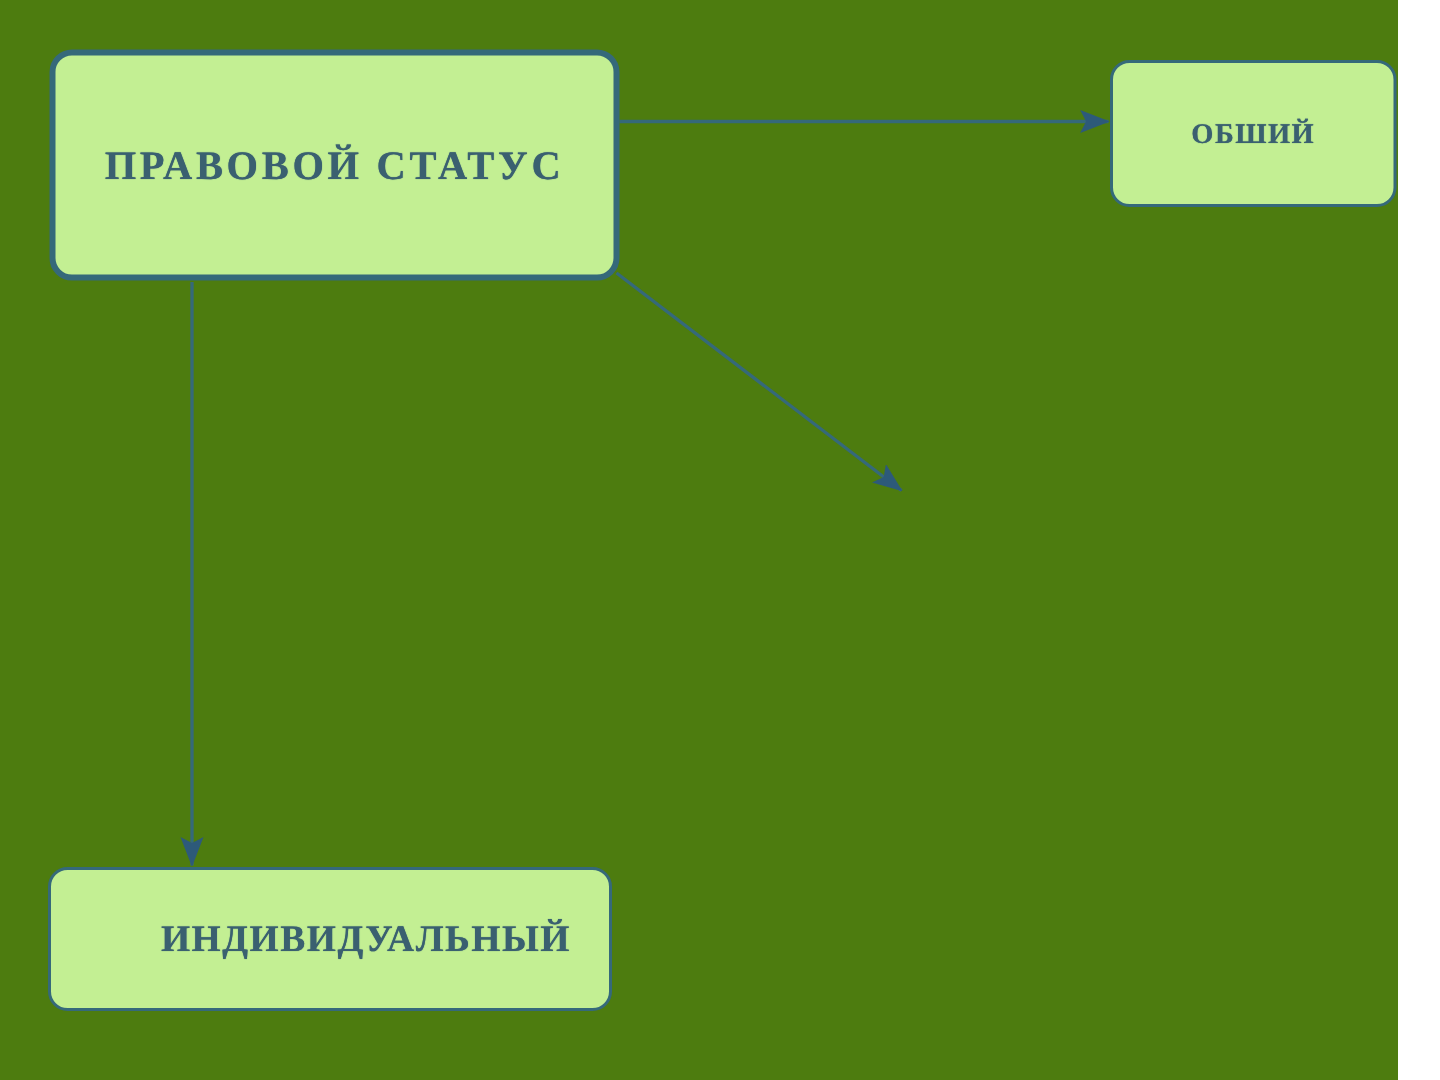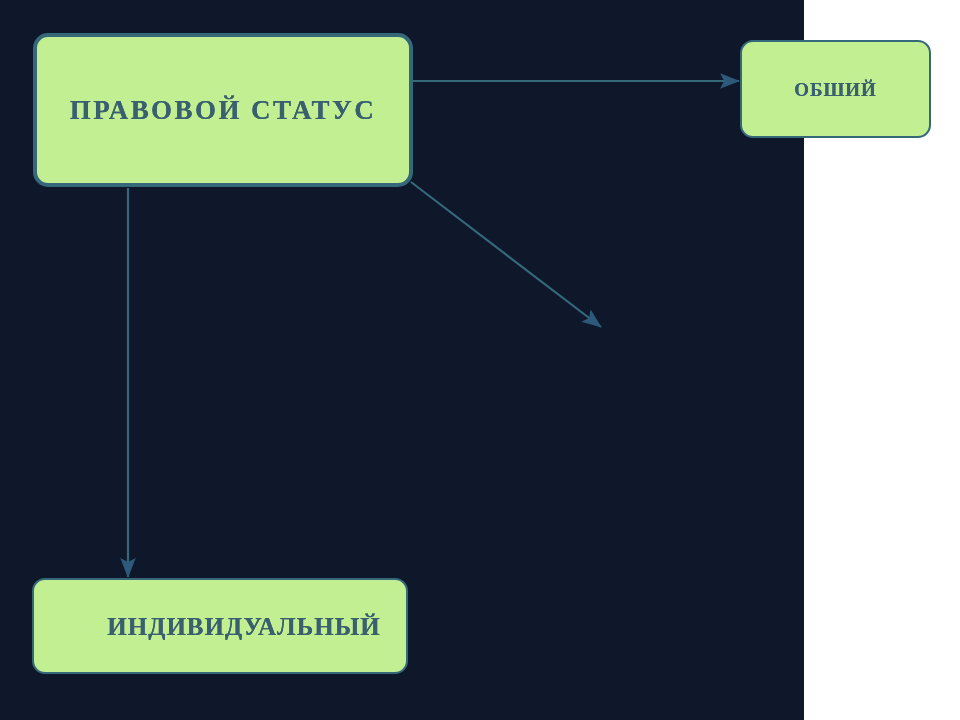--- a/index.html
+++ b/index.html
@@ -7,23 +7,23 @@
     padding: 0;
   }
   body {
     width: 960px;
     height: 720px;
     overflow: hidden;
     font-family: "Liberation Serif", "DejaVu Serif", serif;
   }
   #diagram-canvas {
     position: relative;
-    width: 804px;
+    width: 932px;
     height: 720px;
-    background: #0f172a;
+    background: #4d7c0f;
   }
   #edge-layer {
     position: absolute;
     left: 0;
     top: 0;
     width: 960px;
     height: 720px;
     pointer-events: none;
   }
   .node {

